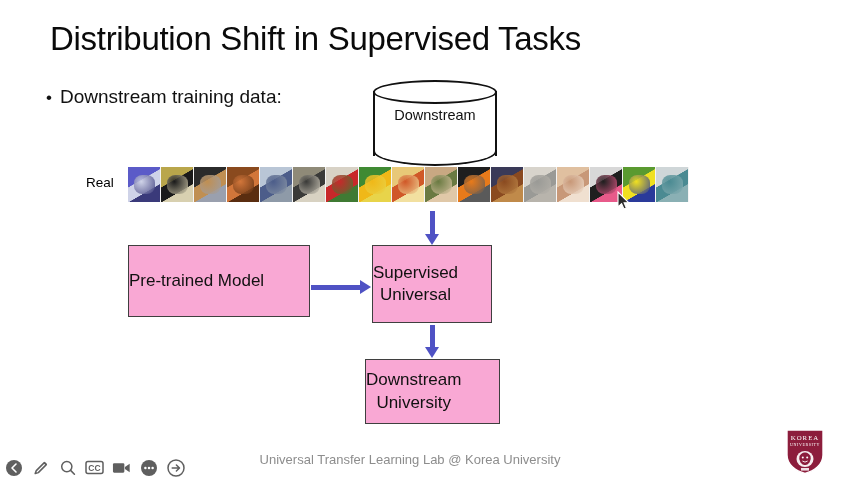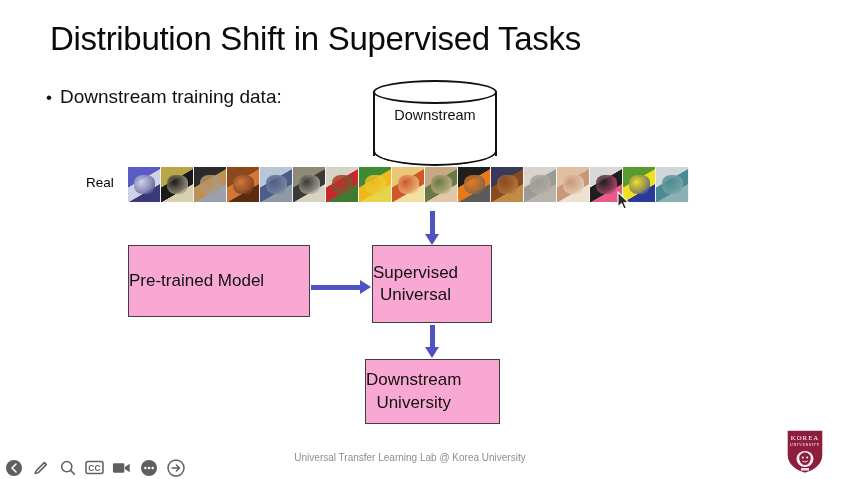--- a/index.html
+++ b/index.html
@@ -192,21 +192,21 @@
     left: 617px; top: 191px;
     width: 13px; height: 19px;
   }
 
   
   #footer-text {
     position: absolute;
     left: 0; top: 452px;
     width: 820px;
     text-align: center;
-    font-size: 10px;
+    font-size: 13px;
     color: #8d8d8d;
   }
 
   
   #toolbar {
     position: absolute;
     left: 4px; top: 458px;
     display: flex;
     align-items: center;
     gap: 8px;

